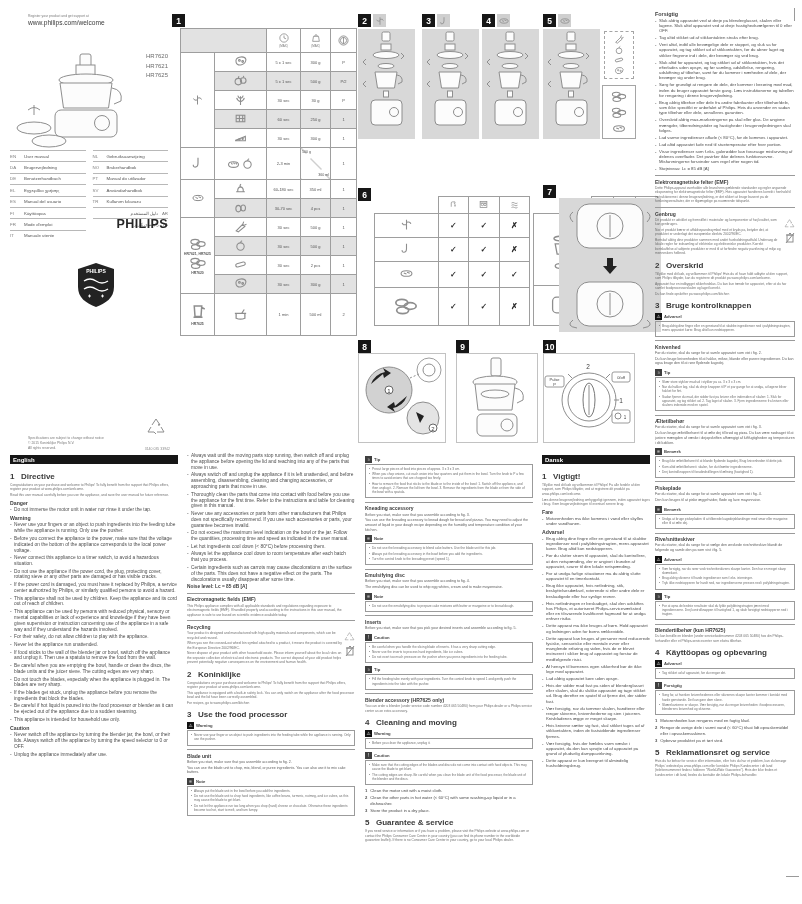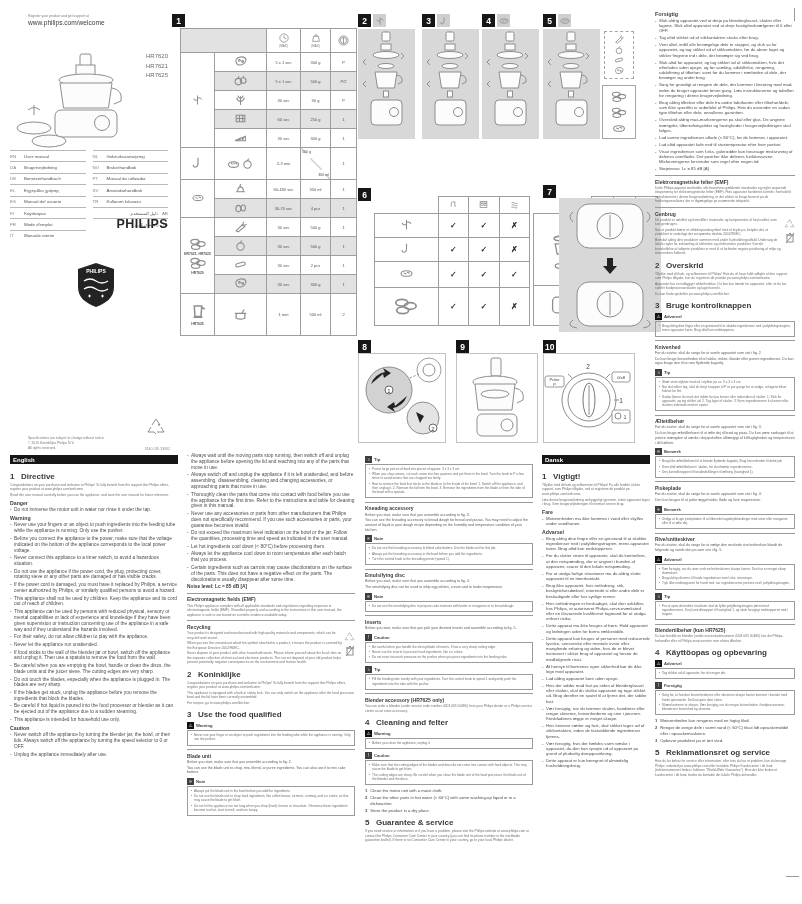--- a/index.html
+++ b/index.html
@@ -941,21 +941,21 @@
   </div>
   <div class="h2">
       <span class="no">2</span>
       <span>Koninklijke</span>
     </div>
   <p class="fine">Congratulations on your purchase and welcome to Philips! To fully benefit from the support that Philips offers, register your product at www.philips.com/welcome.</p>
   <p class="fine">This appliance is equipped with a built-in safety lock. You can only switch on the appliance after the food processor bowl and the lid have been correctly assembled.</p>
   <p class="fine">For recipes, go to www.philips.com/kitchen</p>
   <div class="h2">
       <span class="no">3</span>
-      <span>Use the food qualified</span>
+      <span>Use the food processor</span>
     </div>
   <div class="nbox">
     <div class="nbhead">
         <span class="nbic warn">⚠</span>
         <span class="nbl">Warning</span>
       </div>
     <div class="nbody">
         <ul>
           <li>Never use your finger or an object to push ingredients into the feeding tube while the appliance is running. Only use the pusher.</li>
         </ul>
@@ -1046,21 +1046,21 @@
     <div class="nbody">
         <ul>
           <li>Fill the feeding tube evenly with your ingredients. Turn the control knob to speed 1 and gently push the ingredients into the tube with the pusher.</li>
         </ul>
       </div>
   </div>
   <div class="h5">Blender accessory (HR7625 only)</div>
   <p class="fine">You can order a blender (under service code number 4203 065 50480) from your Philips dealer or a Philips service center as an extra accessory.</p>
   <div class="h2">
       <span class="no">4</span>
-      <span>Cleaning and felter</span>
+      <span>Cleaning and moving</span>
     </div>
   <div class="nbox">
     <div class="nbhead">
         <span class="nbic warn">⚠</span>
         <span class="nbl">Warning</span>
       </div>
     <div class="nbody">
         <ul>
           <li>Before you clean the appliance, unplug it.</li>
         </ul>

